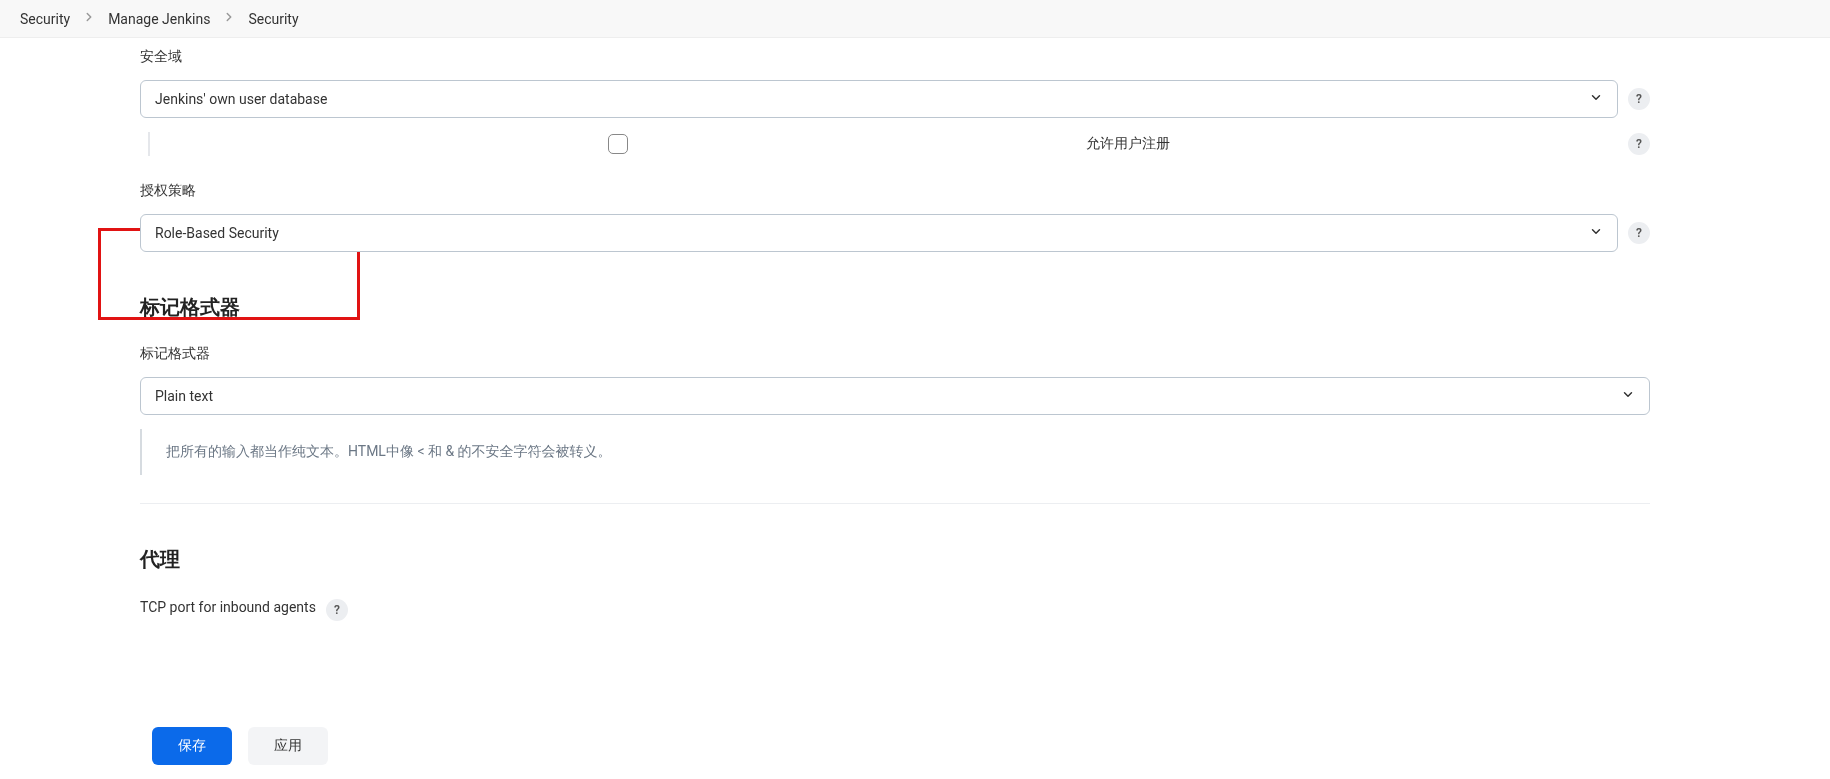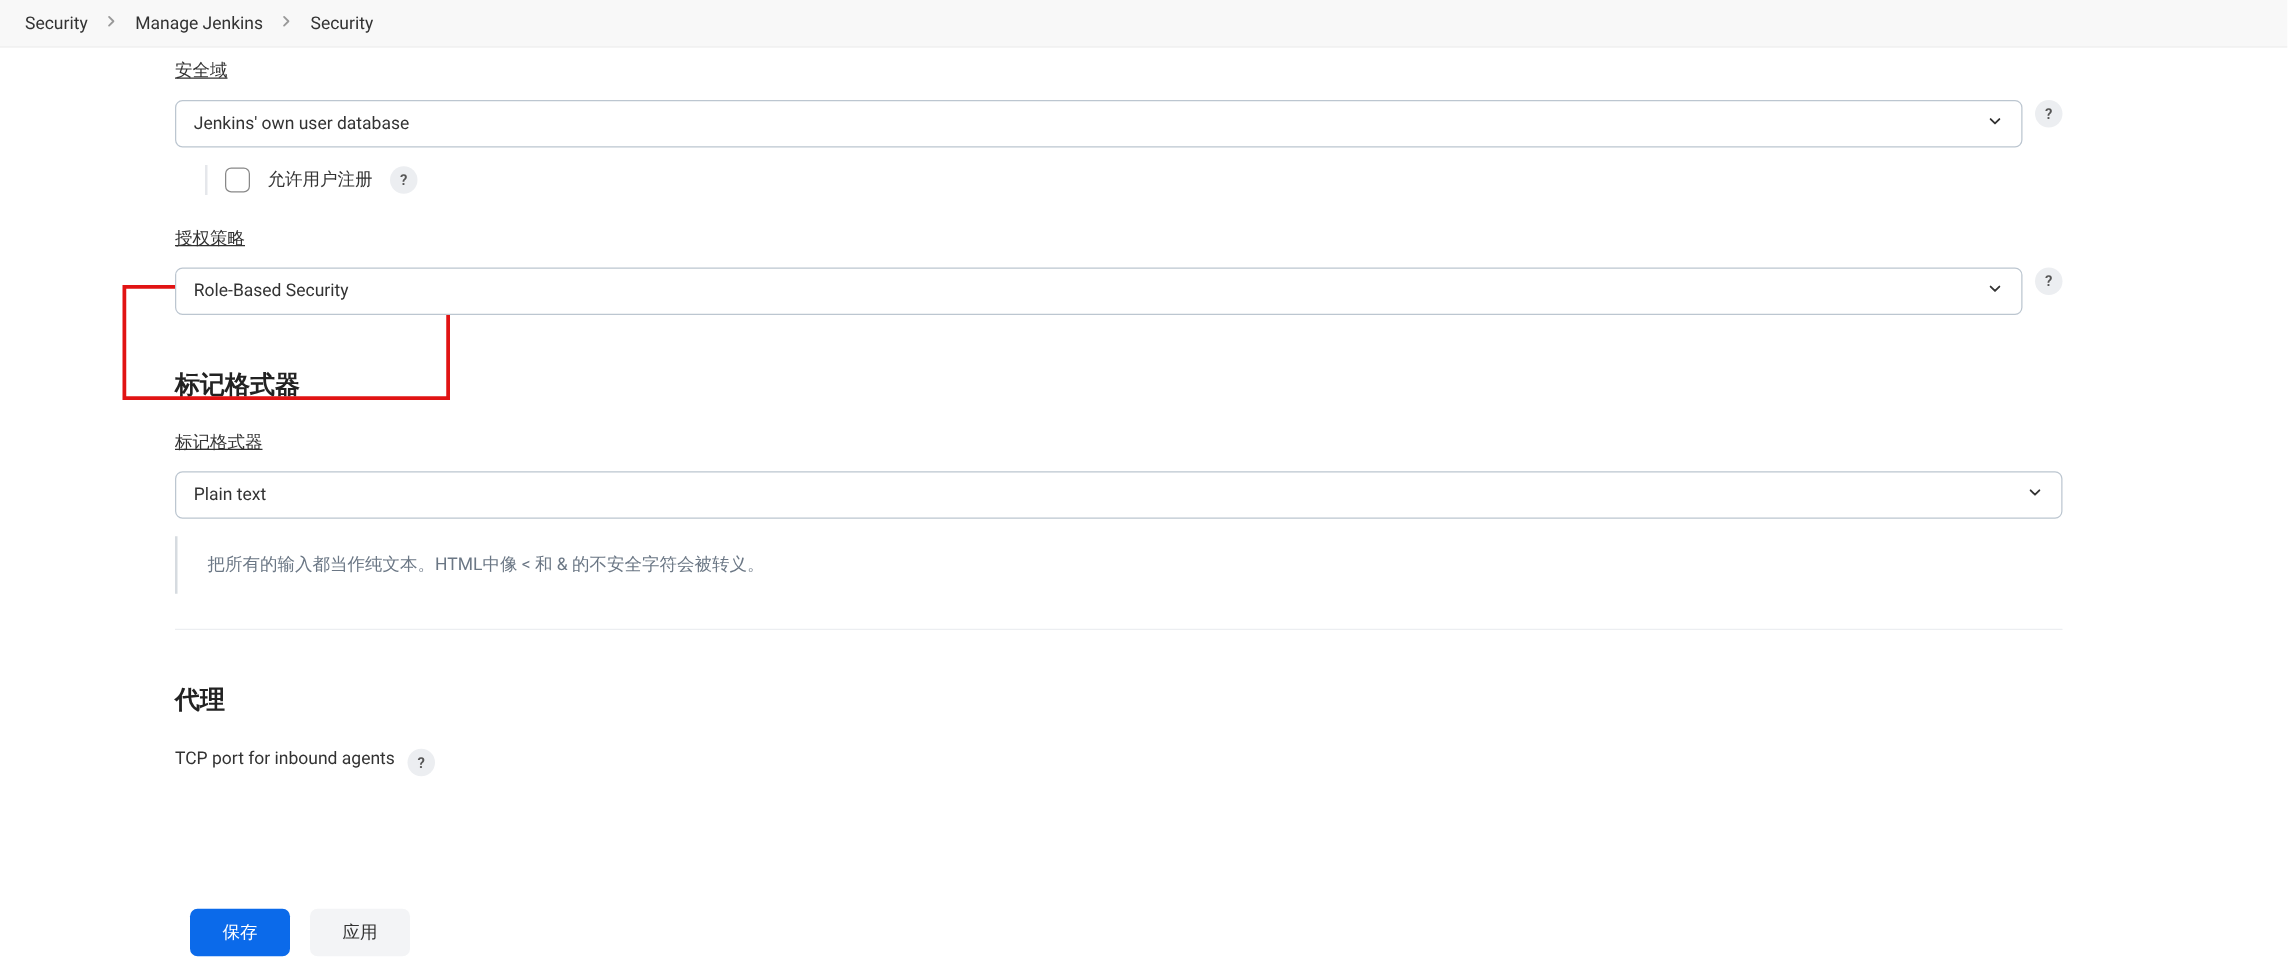--- a/index.html
+++ b/index.html
@@ -42,24 +42,24 @@
   background: #fff;
   flex-shrink: 0;
   cursor: pointer;
 }
 .checkbox-label { font-size: 14px; color: #333; }
 .field-label {
   font-size: 14px;
   color: #333;
   margin-bottom: 14px;
   display: block;
-  text-decoration: underline;
 }
 .select-row {
   display: flex;
+  align-items: center;
   gap: 10px;
   margin-bottom: 14px;
 }
 .jselect {
   flex: 1;
   position: relative;
   border: 1.5px solid #bcc6d0;
   border-radius: 6px;
   background: #fff;
   height: 38px;
@@ -87,23 +87,24 @@
   align-items: center;
   justify-content: center;
   cursor: pointer;
   flex-shrink: 0;
   font-weight: 600;
 }
 .nested-row {
   display: flex;
   align-items: center;
   gap: 14px;
-  margin-left: 24px;
+  margin-left: 8px;
   margin-top: 10px;
   margin-bottom: 26px;
+  justify-content: space-between;
 }
 .nested-divider {
   width: 2px; height: 24px;
   background: #e5e7eb;
 }
 .section-title {
   font-size: 20px;
   font-weight: 700;
   color: #222;
   margin: 42px 0 24px 0;

